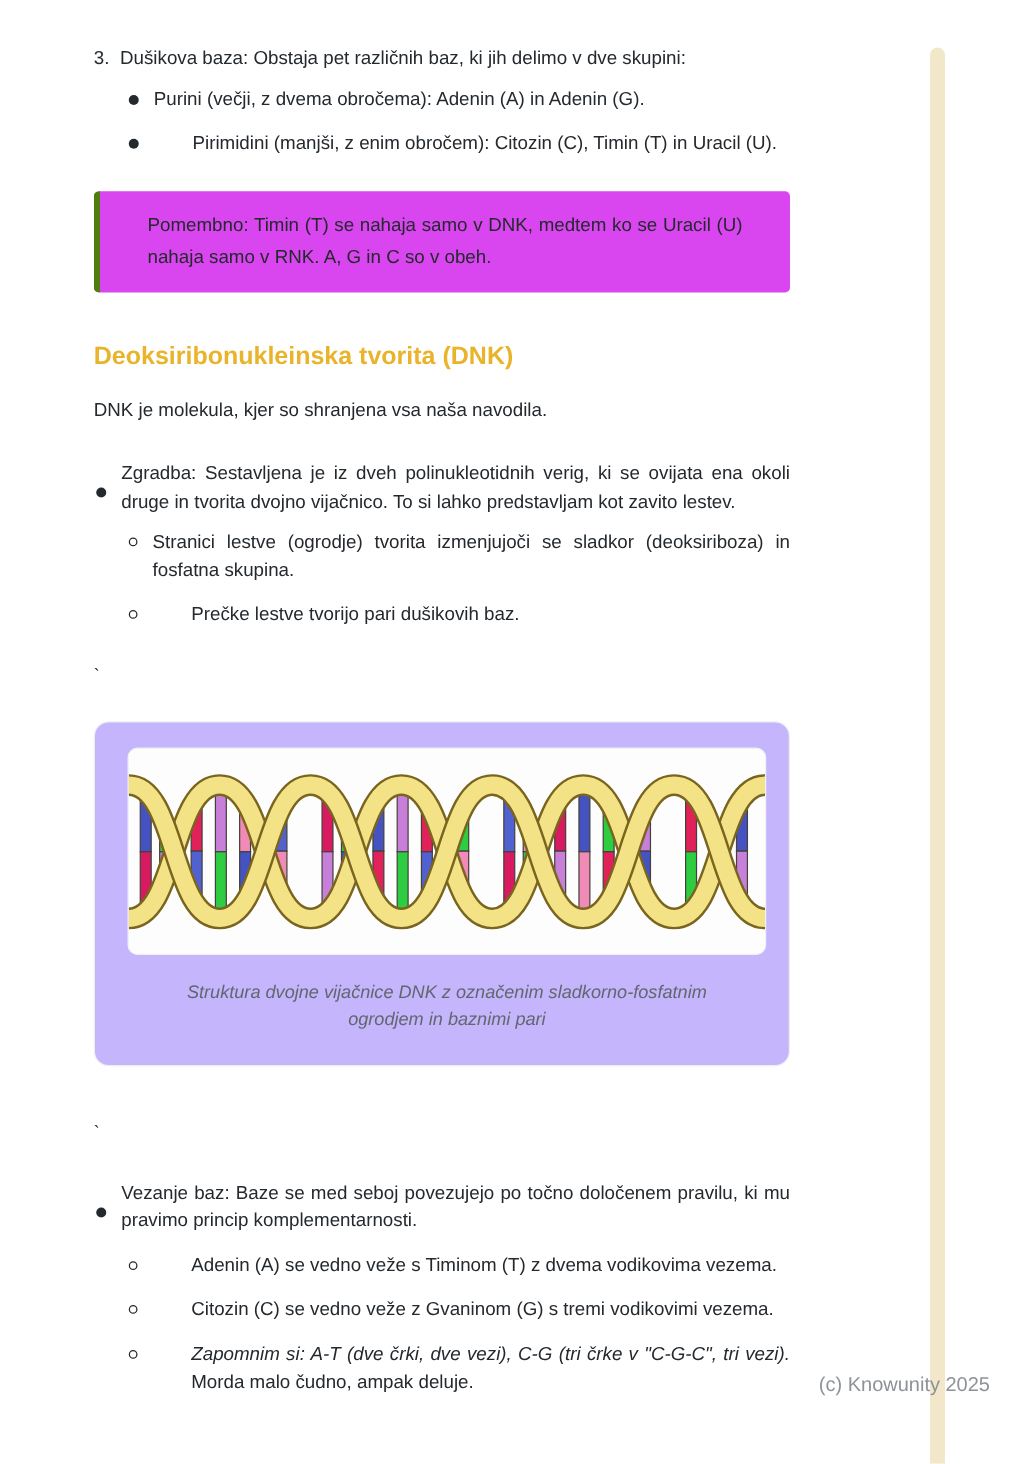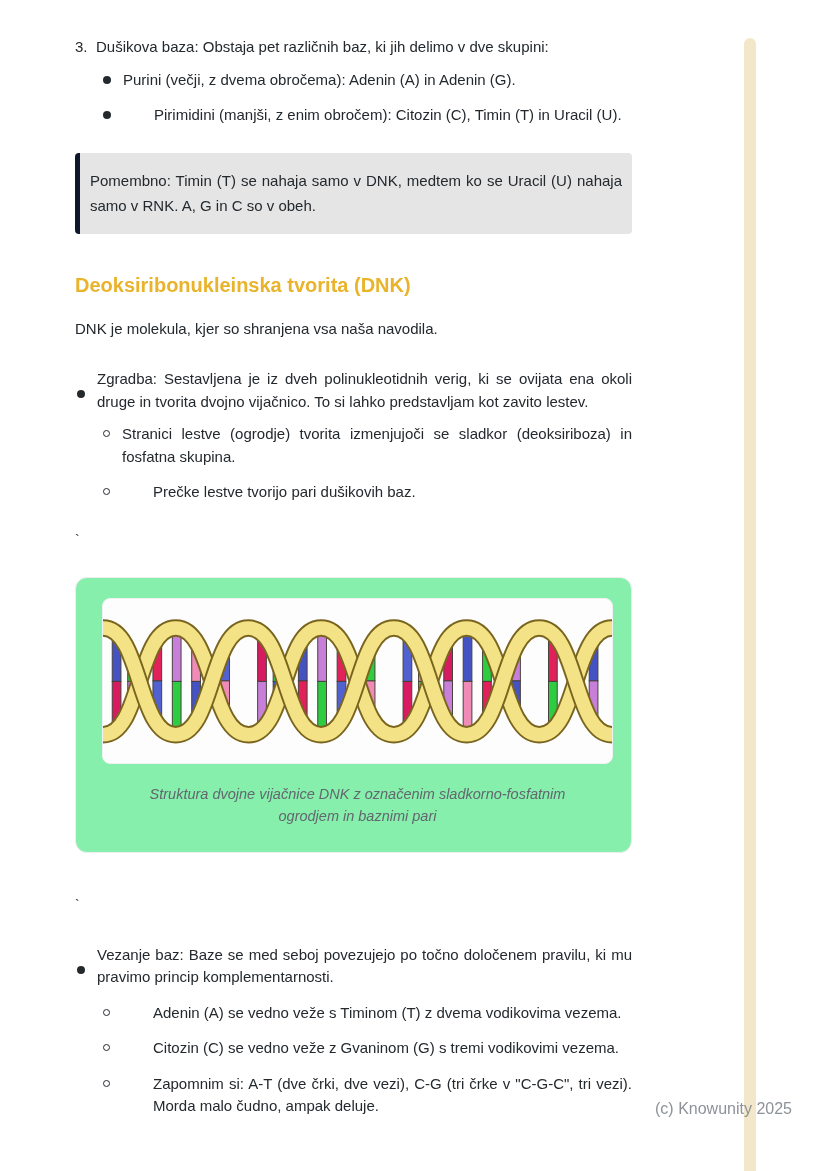--- a/index.html
+++ b/index.html
@@ -18,51 +18,51 @@
     background: #f2e7c9; border-radius: 6px 6px 0 0;
     z-index: 1;
   }
   .content {
     position: absolute; left: 75px; top: 36px;
     width: 557px;
     font-size: 15px; line-height: 1.5;
     z-index: 2;
   }
   .seg-b { font-weight: 400; }
-  .seg-i { }
+  .seg-i { font-style: italic; }
   .numbered { display: flex; }
   .numbered .num { flex: none; width: 21px; font-weight: 400; }
   .li { display: flex; margin-top: 10px; }
   .li .marker {
     flex: none; width: 8px; height: 8px; border-radius: 50%;
     background: #24292e; margin: 7px 12px 0 2px;
   }
   .li.indent { margin-left: 26px; }
   .li.hollow .marker {
     background: transparent; border: 1.6px solid #24292e;
     width: 7px; height: 7px;
   }
   .li .body { flex: 1; text-align: justify; }
   .li.gap { margin-top: 13px; gap: 31px; }
   .callout {
     margin-top: 26px;
-    background: #e5e5e5;
-    border-left: 5px solid #0f172a;
+    background: #d946ef;
+    border-left: 5px solid #4d7c0f;
     border-radius: 4px;
-    padding: 15px 10px;
+    padding: 15px 38px;
     text-align: justify;
     line-height: 1.7;
   }
   h2 { color: #e9b42c; font-size: 20px; font-weight: 700; margin: 36px 0 0 0; }
   .intro { margin-top: 18px; }
   .tick { margin-top: 26px; font-size: 14px; color: #24292e; }
   .tick.pre-list { margin-top: 42px; }
   .figure-card {
     margin-top: 26px; width: 557px;
-    background: #86efac;
+    background: #c4b5fd;
     border: 1px solid #edeef2;
     border-radius: 12px;
     padding: 20px 18px 24px 26px;
   }
   .figure-img {
     background: #fdfdfe;
     border: 1px solid #f0f1f4;
     border-radius: 8px;
     overflow: hidden;
   }

